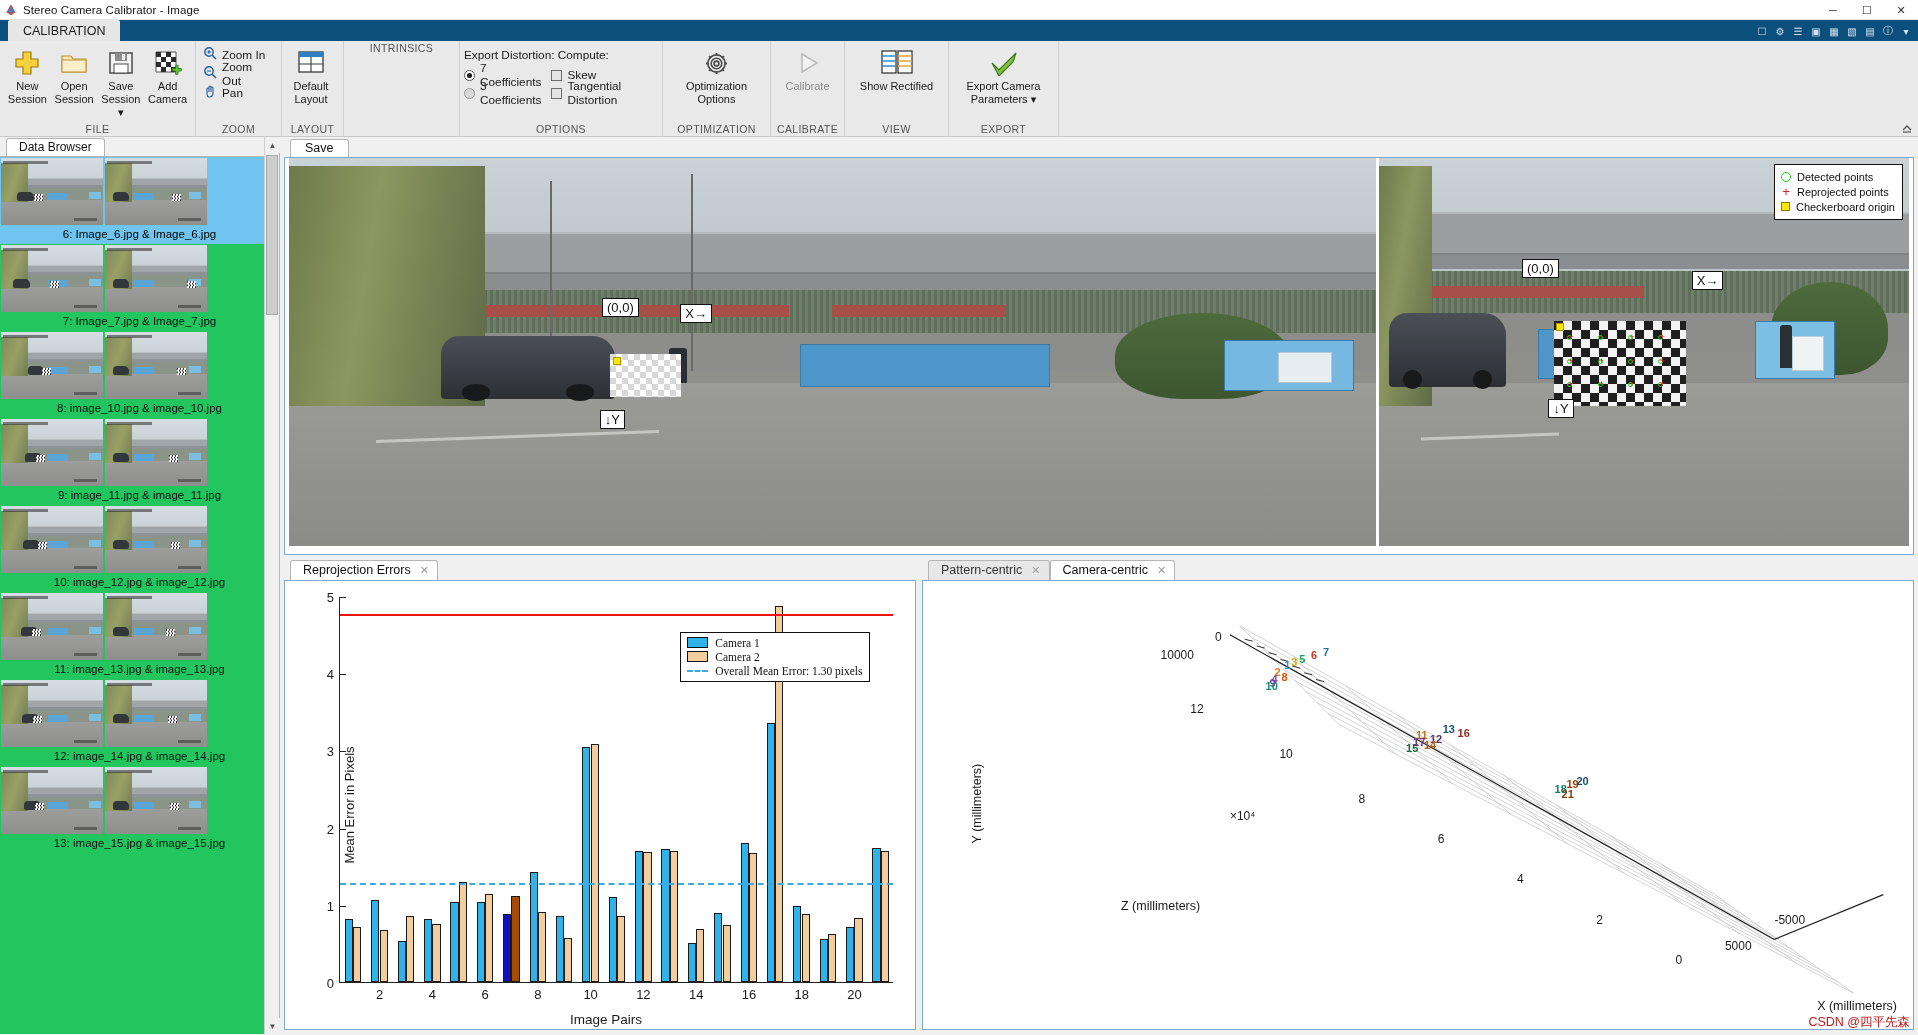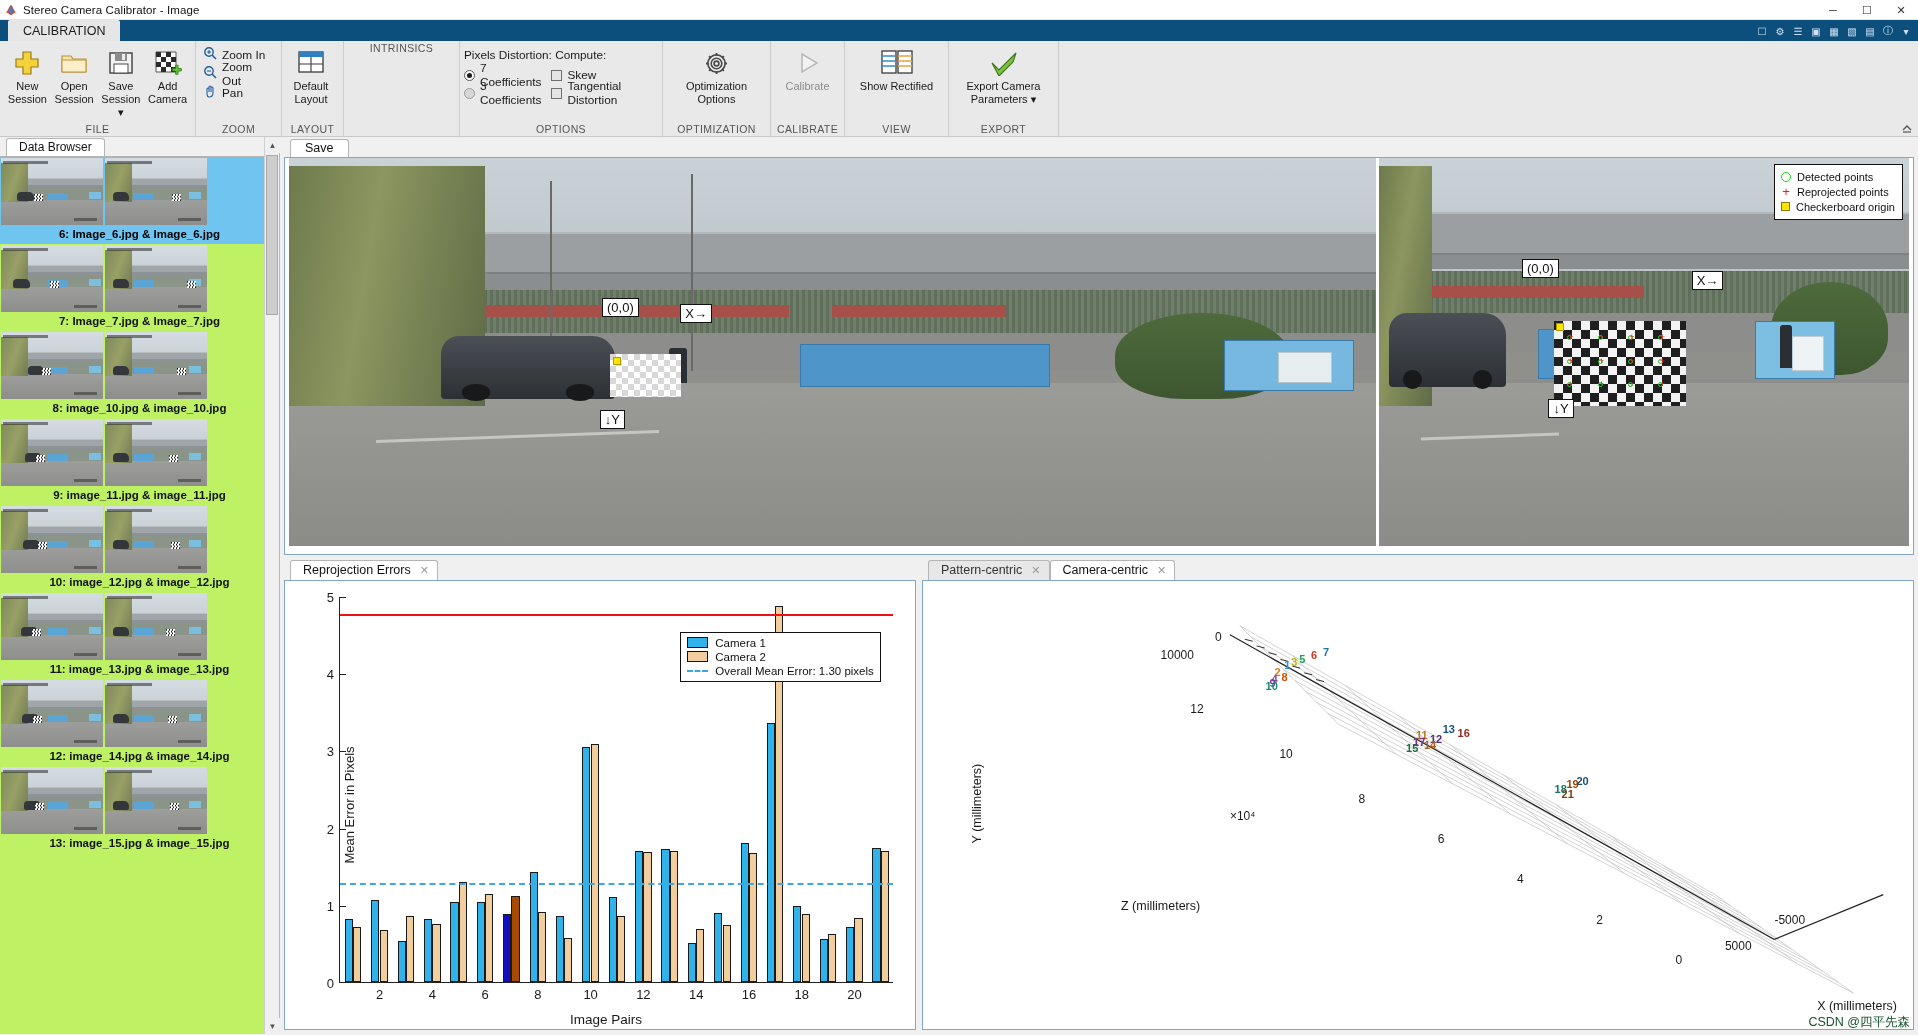--- a/index.html
+++ b/index.html
@@ -96,21 +96,21 @@
   #browser { width: 280px; background: #fff; display: flex; flex-direction: column;
              border-right: 1px solid #b8b8b8; position: relative; }
   #browser-tabbar { height: 20px; background: #f0f0f0; display: flex;
                     align-items: flex-end; padding-left: 6px;
                     border-bottom: 1px solid #b5b5b5; }
   #browser-tabbar .btab {
     background: #ffffff; border: 1px solid #b5b5b5; border-bottom: none;
     padding: 1px 12px 2px 12px; font-size: 12px; color: #111;
     border-top-left-radius: 3px; border-top-right-radius: 3px;
   }
-  #browser-list { flex: 1; overflow: hidden; position: relative; background: #bef264; font-weight: bold; }
+  #browser-list { flex: 1; overflow: hidden; position: relative; background: #22c55e; }
   .imgitem { padding: 0; }
   .imgitem .thumbs { display: flex; gap: 2px; padding: 1px 1px 0 1px; }
   .thumb { width: 102px; height: 67px; position: relative; overflow: hidden;
            background: #9aa0a2; }
   .imgitem .caption { font-size: 11.5px; color: #111; text-align: center;
                       padding: 3px 0 4px 0; }
   .imgitem.selected { background: #6fc5f0; }
   .imgitem.selected .caption { color: #000; }
 
   
@@ -242,31 +242,31 @@
            font-size:13px; color:#1a1a1a; padding-top:5px; }
   .bar { position:absolute; bottom:0; border:1px solid #1a1a1a; box-sizing:border-box; }
   .meanline { position:absolute; left:0; right:0; border-top:2px dashed #3ca7e0; }
   .outlier-strip { position:absolute; height:16px; background:#f8cfcf;
                    border:1px solid #111; display:flex; align-items:center;
                    justify-content:center; font-size:13px; color:#111; }
   .outlier-rule { position:absolute; height:0; border-top:2px solid #ee1111; }
   .chart-legend { position:absolute; background:#fff; border:1px solid #111;
                   padding:3px 6px; }
   .chart-legend .row { display:flex; align-items:center; gap:7px; font-size:11.5px;
-                       color:#111; height:14px; }
+                       color:#111; height:14px;font-family:Liberation Serif, serif; }
   .cl-sw { width:21px; height:11px; border:1px solid #111; }
   .cl-dash { width:21px; border-top:2px dashed #3ca7e0; }
 
   
   .td { position:absolute; inset:0; }
   .td-axis-label { position:absolute; font-size:12.5px; color:#1a1a1a; white-space:nowrap; }
   .td-tick { position:absolute; font-size:12px; color:#1a1a1a; }
   .td-num { position:absolute; font-size:11px; font-weight:bold; }
 
-  .statusbar { position:absolute; right:8px; bottom:4px; font-size:12.5px; color:#14532d; }
+  .statusbar { position:absolute; right:8px; bottom:4px; font-size:12.5px; color:#b91c1c; }
 </style>
 </head>
 <body>
 
 <div id="titlebar">
   <div class="logo">
     <svg width="14" height="14" viewBox="0 0 14 14">
       <path d="M1 10 C4 9 5 3 7 2 C9 3 10 9 13 10 C10 8 9 12 7 12 C5 12 4 8 1 10Z" fill="#d9452b"></path>
       <path d="M3 9 C5 8 6 4 7 3 C8 4 9 8 11 9 C9 8 8 11 7 11 C6 11 5 8 3 9Z" fill="#3f7fc4"></path>
     </svg>
@@ -399,21 +399,21 @@
     </div>
     <div class="glabel">LAYOUT</div>
   </div>
 
   <div class="rgroup" style="width:116px">
     <div class="glabel">INTRINSICS</div>
   </div>
 
   <div class="rgroup" style="width:203px">
     <div class="gbody" style="flex-direction:column; padding-top:7px">
-      <div style="font-size:11.8px;color:#1a1a1a;height:18px">Pixels Distortion: Compute:</div>
+      <div style="font-size:11.8px;color:#1a1a1a;height:18px">Export Distortion: Compute:</div>
       <div style="display:flex;gap:10px">
         <div class="stack" style="padding-top:0">
           <div class="radio-row">
             <span class="radio on"></span>
             <span>7 Coefficients</span>
           </div>
           <div class="radio-row">
             <span class="radio off"></span>
             <span>3 Coefficients</span>
           </div>

